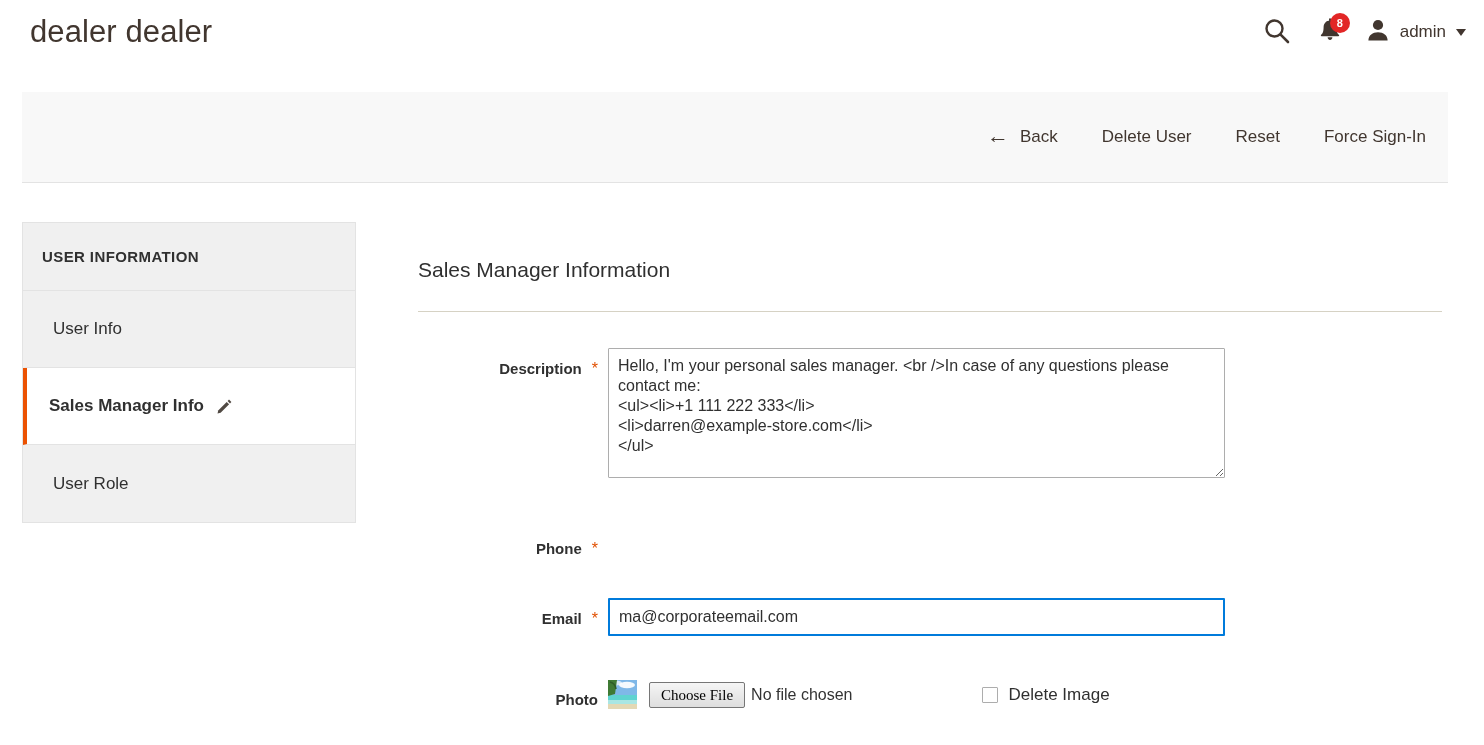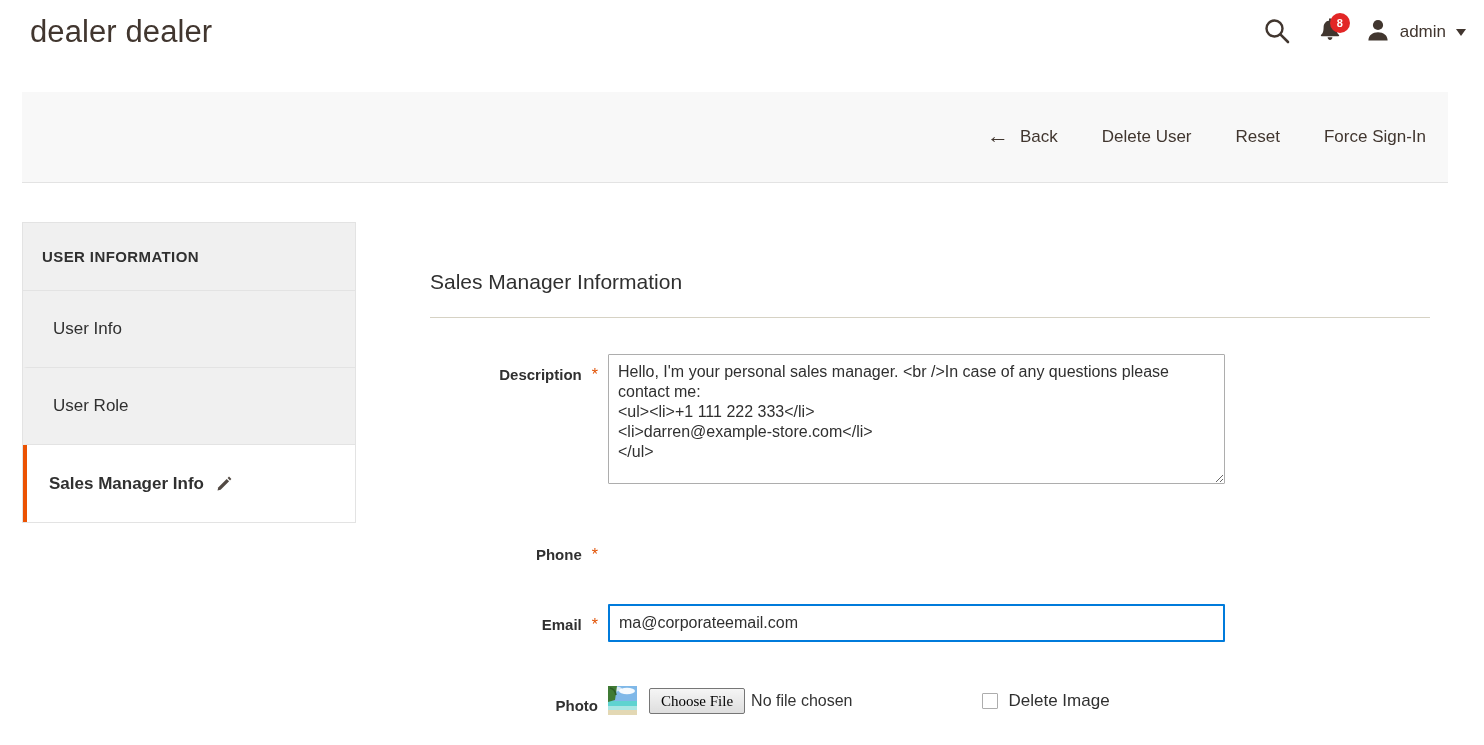--- a/index.html
+++ b/index.html
@@ -177,23 +177,23 @@
   
   #form-panel {
     position: absolute;
     left: 418px; top: 258px;
     width: 1024px;
   }
   #form-section-title {
     font-size: 21px;
     color: #303030;
     font-weight: 400;
-    padding-bottom: 23px;
+    padding-bottom: 29px;
     border-bottom: 1px solid #d6d2c4;
-    margin: 12px;
+    margin: 0;
   }
   .field-row {
     display: flex;
     align-items: flex-start;
     margin-top: 36px;
   }
   .field-label {
     width: 190px;
     text-align: right;
     padding-right: 10px;
@@ -354,32 +354,32 @@
   <button class="toolbar-link">Force Sign-In</button>
 </div>
 
 <div id="user-info-nav">
   <div id="nav-title">USER INFORMATION</div>
 
   <div class="nav-item">
     <span class="nav-label">User Info</span>
   </div>
 
-  <div class="nav-item">
-    <span class="nav-label">User Role</span>
-  </div>
-
   <div class="nav-item active">
     <span class="nav-label">Sales Manager Info</span>
     <span class="pencil-icon">
       <svg width="17" height="17" viewBox="0 0 17 17">
         <path d="M2.2 12.4l8.5-8.5 2.4 2.4-8.5 8.5-3.1.7z" fill="#514943"></path>
         <path d="M11.6 3.0l1.4-1.4 2.4 2.4-1.4 1.4z" fill="#514943"></path>
       </svg>
     </span>
+  </div>
+
+  <div class="nav-item">
+    <span class="nav-label">User Role</span>
   </div>
 </div>
 
 <div id="form-panel">
 
   <h2 id="form-section-title">Sales Manager Information</h2>
 
   <div class="field-row" id="description-row">
     <div class="field-label">
       <span>Description</span>

